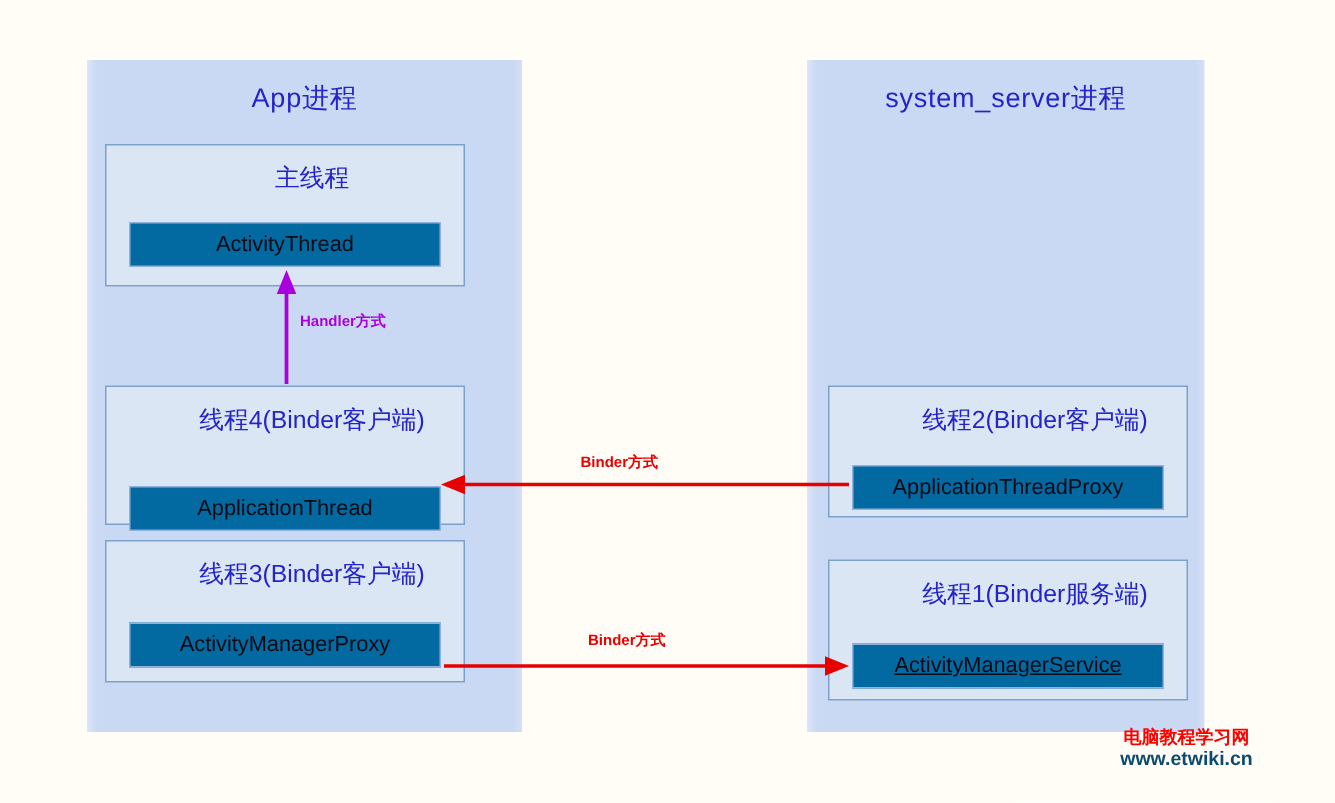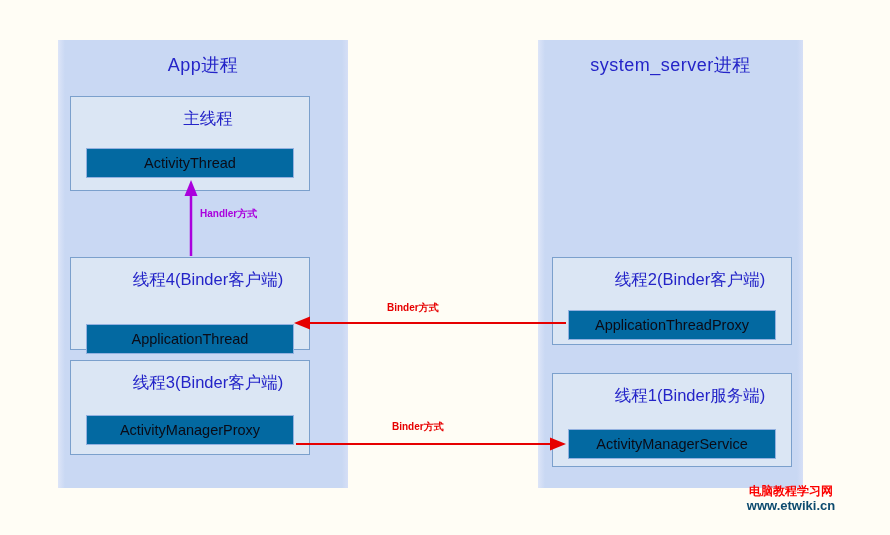--- a/index.html
+++ b/index.html
@@ -60,21 +60,21 @@
     box-sizing:border-box;
     text-align:center;
     line-height:28px;
     font-size:14.5px;
     color:#0b0b16;
   }
   .c-main{top:51px;}
   .c-4{top:66px;}
   .c-3{top:54px;}
   .c-2{top:52px;}
-  .c-1{top:55px;}
+  .c-1{top:55px;text-decoration:underline;}
   
   .arrow-layer{
     position:absolute;left:0;top:0;width:890px;height:535px;
     pointer-events:none;
   }
   .arrow-label{
     position:absolute;
     font-size:10px;
     font-weight:bold;
     white-space:nowrap;

